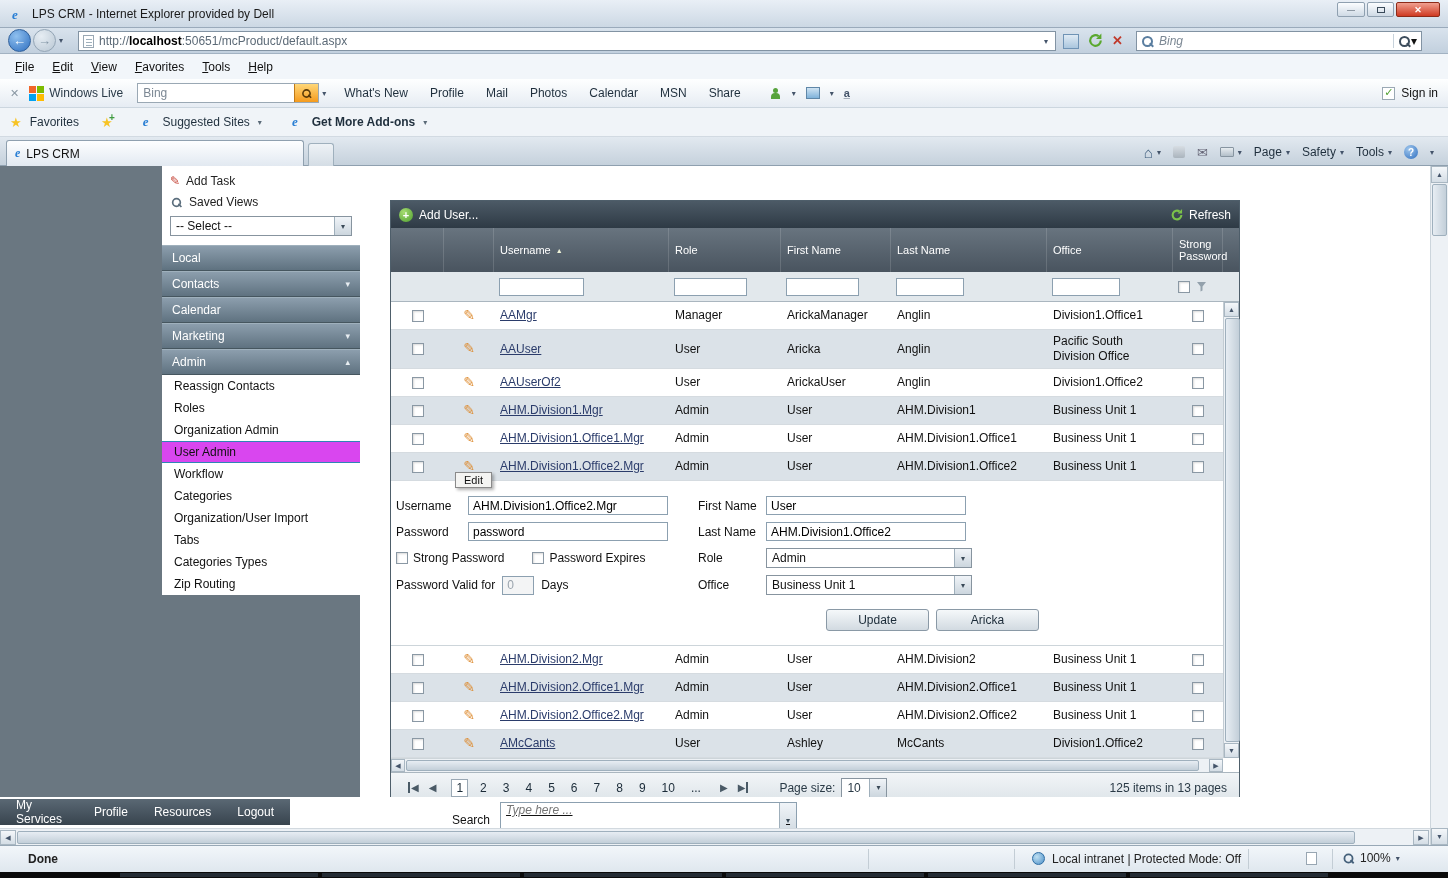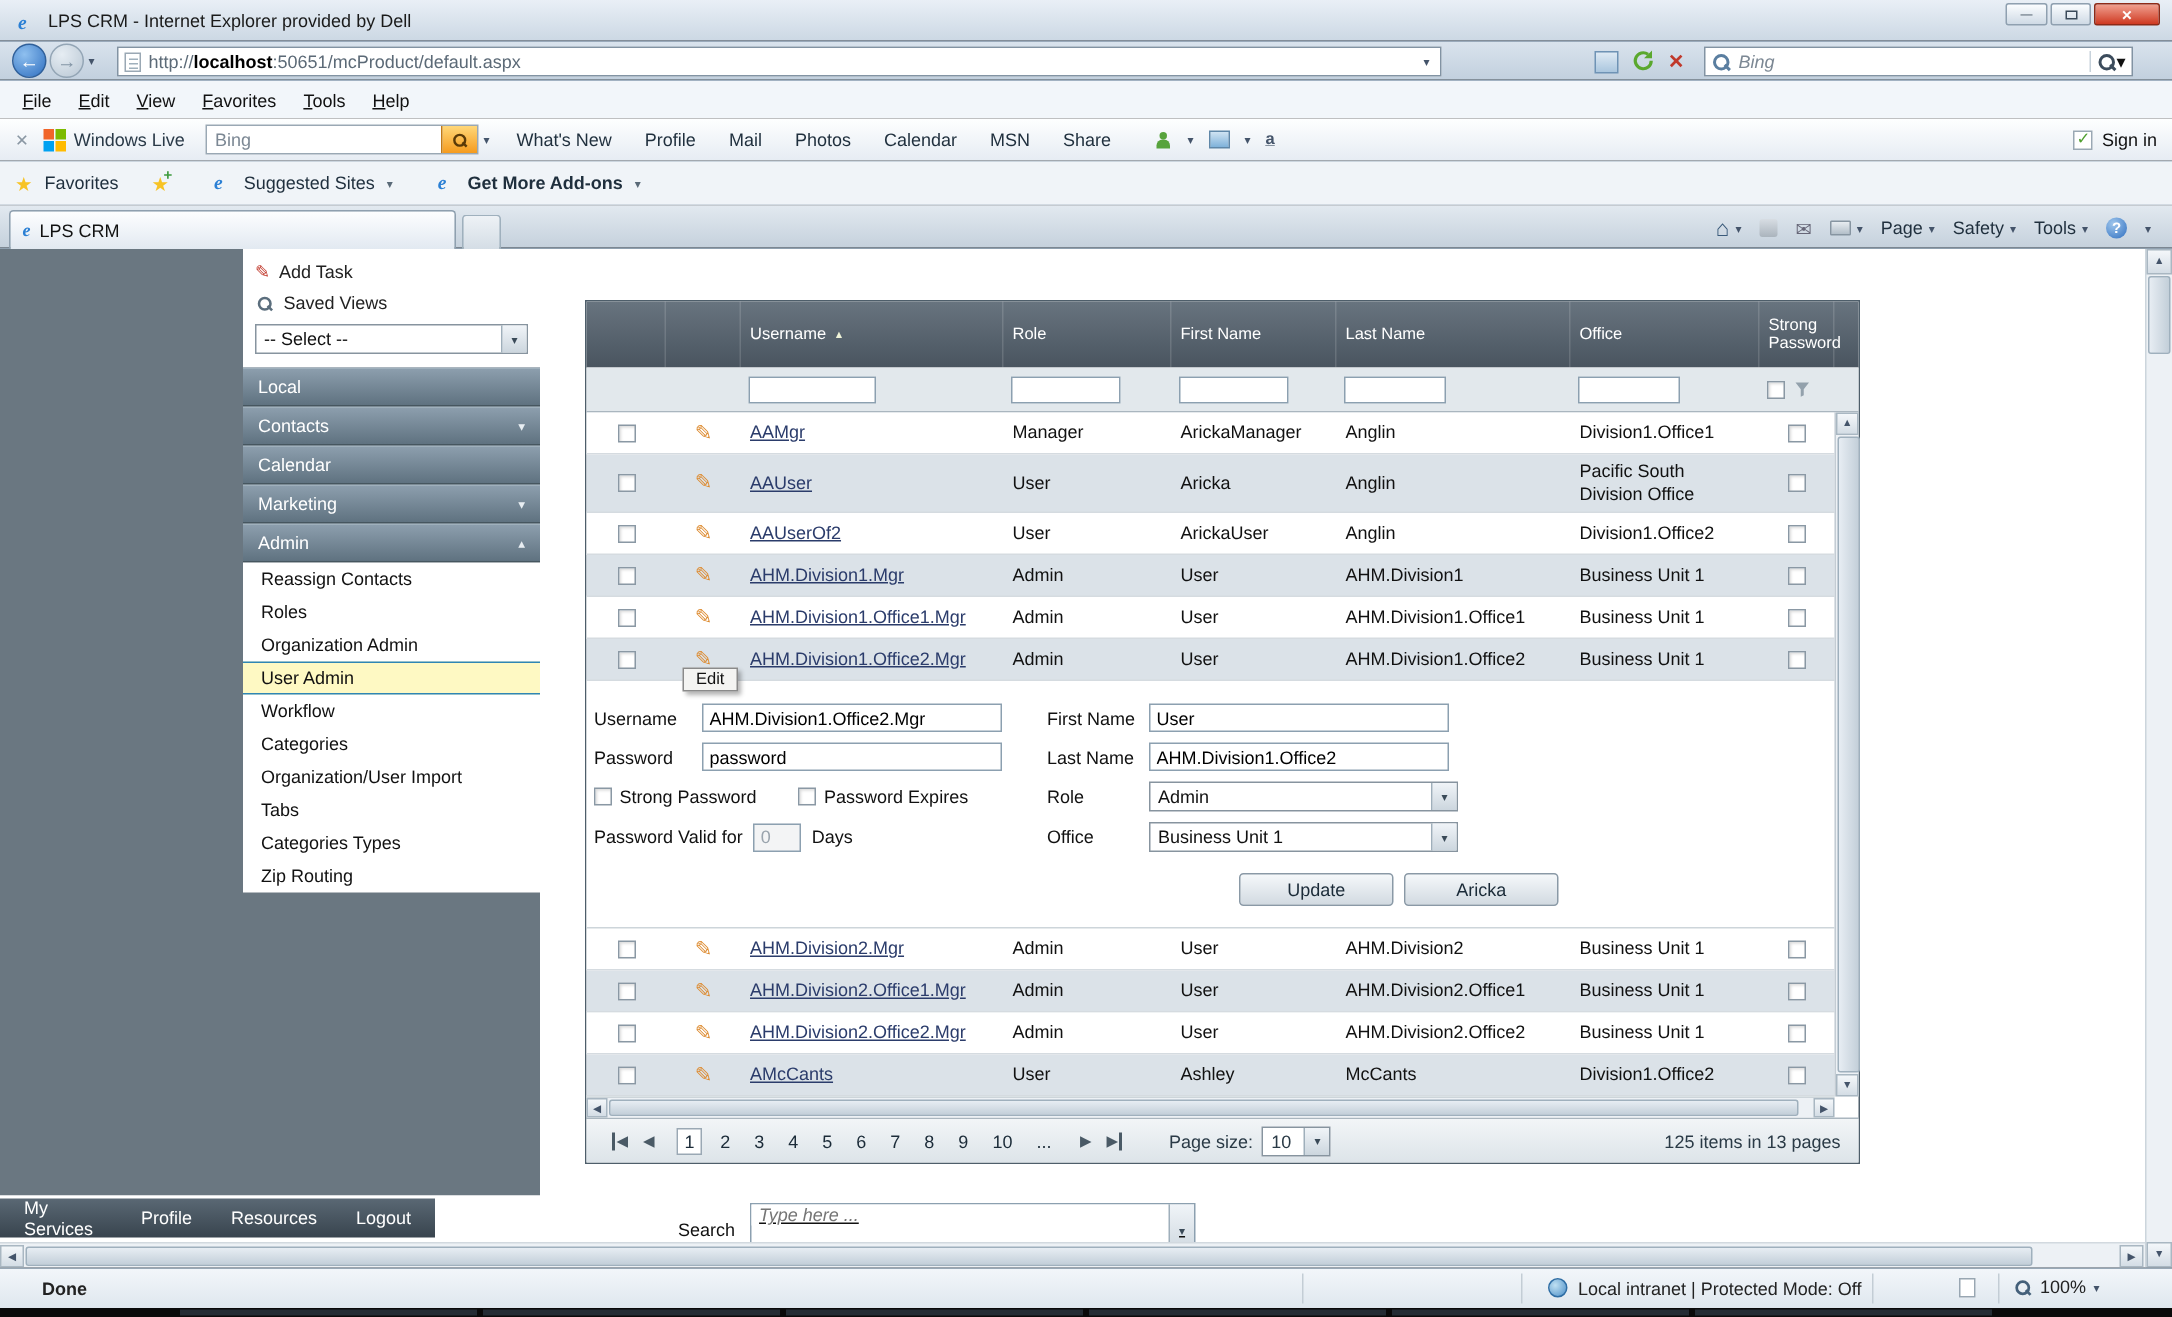--- a/index.html
+++ b/index.html
@@ -21,21 +21,21 @@
   .wb.close::before{content:"✕";}
 
   
   .addrbar{top:28px;left:0;width:1448px;height:26px;background:linear-gradient(#d9e3ed,#c2d0de);border-bottom:1px solid #a2b2c2;}
   .navbtn{top:1px;width:23px;height:23px;border-radius:50%;border:1px solid #30609a;display:flex;align-items:center;justify-content:center;color:#fff;font-size:13px;}
   .back{left:8px;background:radial-gradient(circle at 35% 30%,#8fc0ef,#2f6fc0);}
   .fwd{left:33px;background:radial-gradient(circle at 35% 30%,#e6edf3,#b9c7d4);color:#8496a6;border-color:#93a5b5;}
   .back::before{content:"←";}
   .fwd::before{content:"→";}
   .addr-dd{left:59px;top:8px;font-size:8px;color:#44546a;}
-  .addr-field{left:78px;top:3px;width:883px;height:20px;background:#fff;border:1px solid #8293a3;display:flex;align-items:center;padding:0 4px;}
+  .addr-field{left:78px;top:3px;width:978px;height:20px;background:#fff;border:1px solid #8293a3;display:flex;align-items:center;padding:0 4px;}
   .doc-ic{width:11px;height:13px;background:#fff;border:1px solid #9aa8b4;margin-right:5px;position:relative;}
   .doc-ic::before{content:"";position:absolute;left:2px;top:3px;width:6px;height:1px;background:#9fb0bc;box-shadow:0 3px 0 #9fb0bc,0 6px 0 #9fb0bc;}
   .addr-text{flex:1;white-space:nowrap;overflow:hidden;}
   .addr-text .gray{color:#5c6a77;}
   .addr-text .host{color:#000;font-weight:bold;}
   .addr-field .dd-arrow{font-size:8px;color:#44546a;padding:0 3px;}
   .ic-compat{left:1063px;top:6px;width:16px;height:15px;background:linear-gradient(#dfeaf4,#aac6de);border:1px solid #6f93b5;}
   .ic-refresh{left:1087px;top:4px;}
   .ic-stop{left:1112px;top:5px;color:#c0392b;font-weight:bold;font-size:13px;}
   .ic-stop::before{content:"✕";}
@@ -120,21 +120,21 @@
   .combo{height:20px;border:1px solid #87949f;background:#fff;display:flex;align-items:center;}
   .combo .val{flex:1;padding:0 5px;white-space:nowrap;overflow:hidden;}
   .dd-btn{width:17px;height:100%;background:linear-gradient(#f0f4f8,#ccd6de);border-left:1px solid #9fafbb;display:flex;align-items:center;justify-content:center;font-size:8px;color:#3a4a58;}
   .dd-btn::before{content:"▾";}
   .side-select{width:182px;}
   .nav-bar{height:26px;background:linear-gradient(#8c9ead,#5f7280);border-top:1px solid #9fb0bc;border-bottom:1px solid #46565f;color:#fff;display:flex;align-items:center;padding:0 10px;}
   .nav-bar .lbl{flex:1;}
   .nav-bar .chev{font-size:9px;color:#e8eef2;}
   .admin-menu{background:#fff;}
   .admin-item{height:22px;display:flex;align-items:center;padding-left:12px;color:#111;}
-  .admin-item.selected{background:#fef9c3;border-top:1px solid #2f86b5;border-bottom:1px solid #2f86b5;}
+  .admin-item.selected{background:#d946ef;border-top:1px solid #2f86b5;border-bottom:1px solid #2f86b5;}
 
   
   .main{left:360px;top:0;width:1070px;height:631px;background:#fff;}
   .action-row{position:absolute;top:4px;left:26px;display:flex;}
   .action-btn{height:21px;background:linear-gradient(#f8fafb,#dde3e8);border:1px solid #9aa9b5;border-radius:3px;font-size:11px;color:#222;display:flex;align-items:center;justify-content:center;}
   .action-btn.b1{width:227px;margin-right:14px;}
   .action-btn.b2{width:196px;margin-right:8px;color:#b2bcc4;}
   .action-btn.b3{width:227px;color:#b2bcc4;}
 
   .grid{position:absolute;top:34px;left:30px;width:850px;border:1px solid #4e5e6a;background:#fff;}
@@ -423,20 +423,32 @@
           <div class="admin-item">Categories Types</div>
           <div class="admin-item">Zip Routing</div>
         </div>
     </div>
   </div>
 
   <div class="main abs">
 
     <div class="grid">
 
+      <div class="g-toolbar">
+        <span class="plus-ic"></span>
+        <span>Add User...</span>
+        <span class="spacer"></span>
+        <span class="refresh-wrap">
+          <svg width="14" height="14" viewBox="0 0 16 16">
+              <path d="M13 8a5 5 0 1 1-2-4" fill="none" stroke="#7cc24a" stroke-width="2.4"></path>
+              <path d="M13.8 1v5.2h-5.2z" fill="#7cc24a"></path>
+            </svg>
+          <span>Refresh</span>
+        </span>
+      </div>
 
       <div class="g-head">
         <div class="hcell c-check"></div>
         <div class="hcell c-edit"></div>
         <div class="hcell c-user">
             <span>Username</span>
             <span class="sort-asc"></span>
           </div>
         <div class="hcell c-role">Role</div>
         <div class="hcell c-first">First Name</div>

